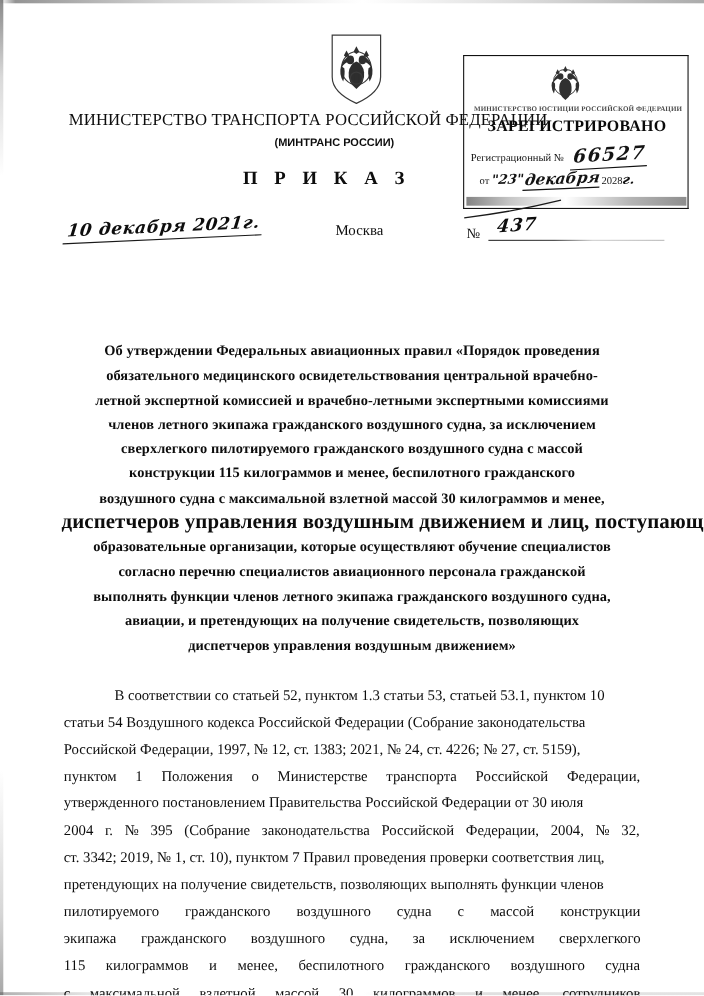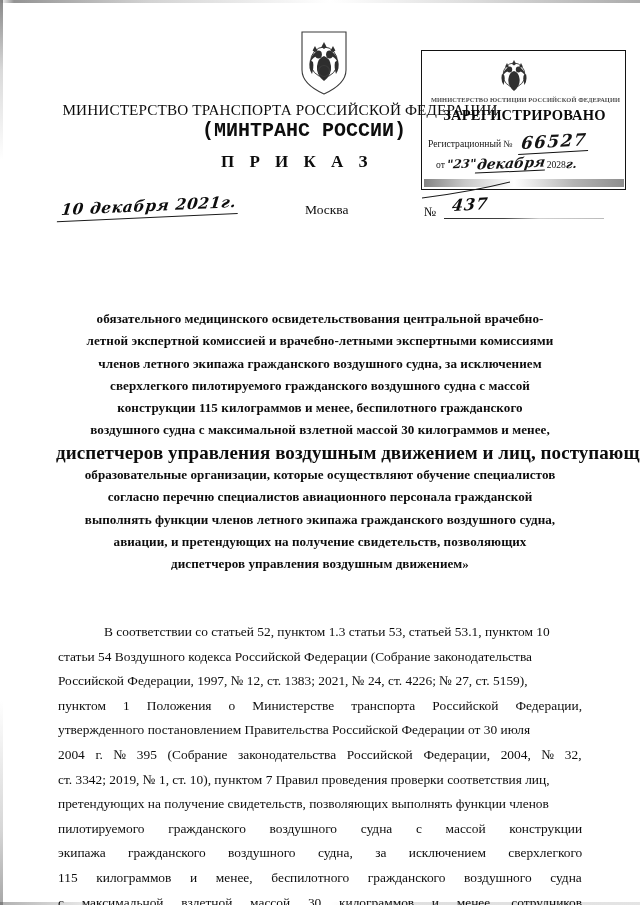--- a/index.html
+++ b/index.html
@@ -78,23 +78,23 @@
   }
   .ministry-line {
     font-family: "Liberation Serif", "DejaVu Serif", serif;
     font-weight: normal;
     font-size: 15.2px;
     letter-spacing: 0.15px;
     line-height: 20px;
     white-space: nowrap;
   }
   .ministry-sub {
-    font-family: Liberation Mono, monospace;
-    font-weight: bold;
-    font-size: 20px;
+    font-family: Liberation Sans, sans-serif;
+    font-weight: bold;
+    font-size: 10px;
     line-height: 22px;
     text-align: center;
     padding-left: 48px;
   }
   .prikaz {
     margin-top: 10px;
     font-family: "Liberation Serif", "DejaVu Serif", serif;
     font-weight: bold;
     font-size: 17px;
     letter-spacing: 5.5px;
@@ -393,20 +393,21 @@
       </svg>
     </div>
     <div class="meta-date">10 декабря 2021г.</div>
     <div class="meta-city">Москва</div>
     <div class="meta-no-label">№</div>
     <div class="meta-no-value">437</div>
     <div class="meta-no-rule"></div>
   </div>
 
   <div class="doc-title">
+    <span class="tl" style="font-size: 13.1px;">Об утверждении Федеральных авиационных правил «Порядок проведения</span>
     <span class="tl" style="font-size: 13.1px;">обязательного медицинского освидетельствования центральной врачебно-</span>
     <span class="tl" style="font-size: 13.1px;">летной экспертной комиссией и врачебно-летными экспертными комиссиями</span>
     <span class="tl" style="font-size: 13.1px;">членов летного экипажа гражданского воздушного судна, за исключением</span>
     <span class="tl" style="font-size: 13.1px;">сверхлегкого пилотируемого гражданского воздушного судна с массой</span>
     <span class="tl" style="font-size: 13.1px;">конструкции 115 килограммов и менее, беспилотного гражданского</span>
     <span class="tl" style="font-size: 13.1px;">воздушного судна с максимальной взлетной массой 30 килограммов и менее,</span>
     <span class="tl" style="font-size: 19px; font-family: Liberation Serif, serif;">диспетчеров управления воздушным движением и лиц, поступающих в</span>
     <span class="tl" style="font-size: 13.1px;">образовательные организации, которые осуществляют обучение специалистов</span>
     <span class="tl" style="font-size: 13.1px;">согласно перечню специалистов авиационного персонала гражданской</span>
     <span class="tl" style="font-size: 13.1px;">выполнять функции членов летного экипажа гражданского воздушного судна,</span>

